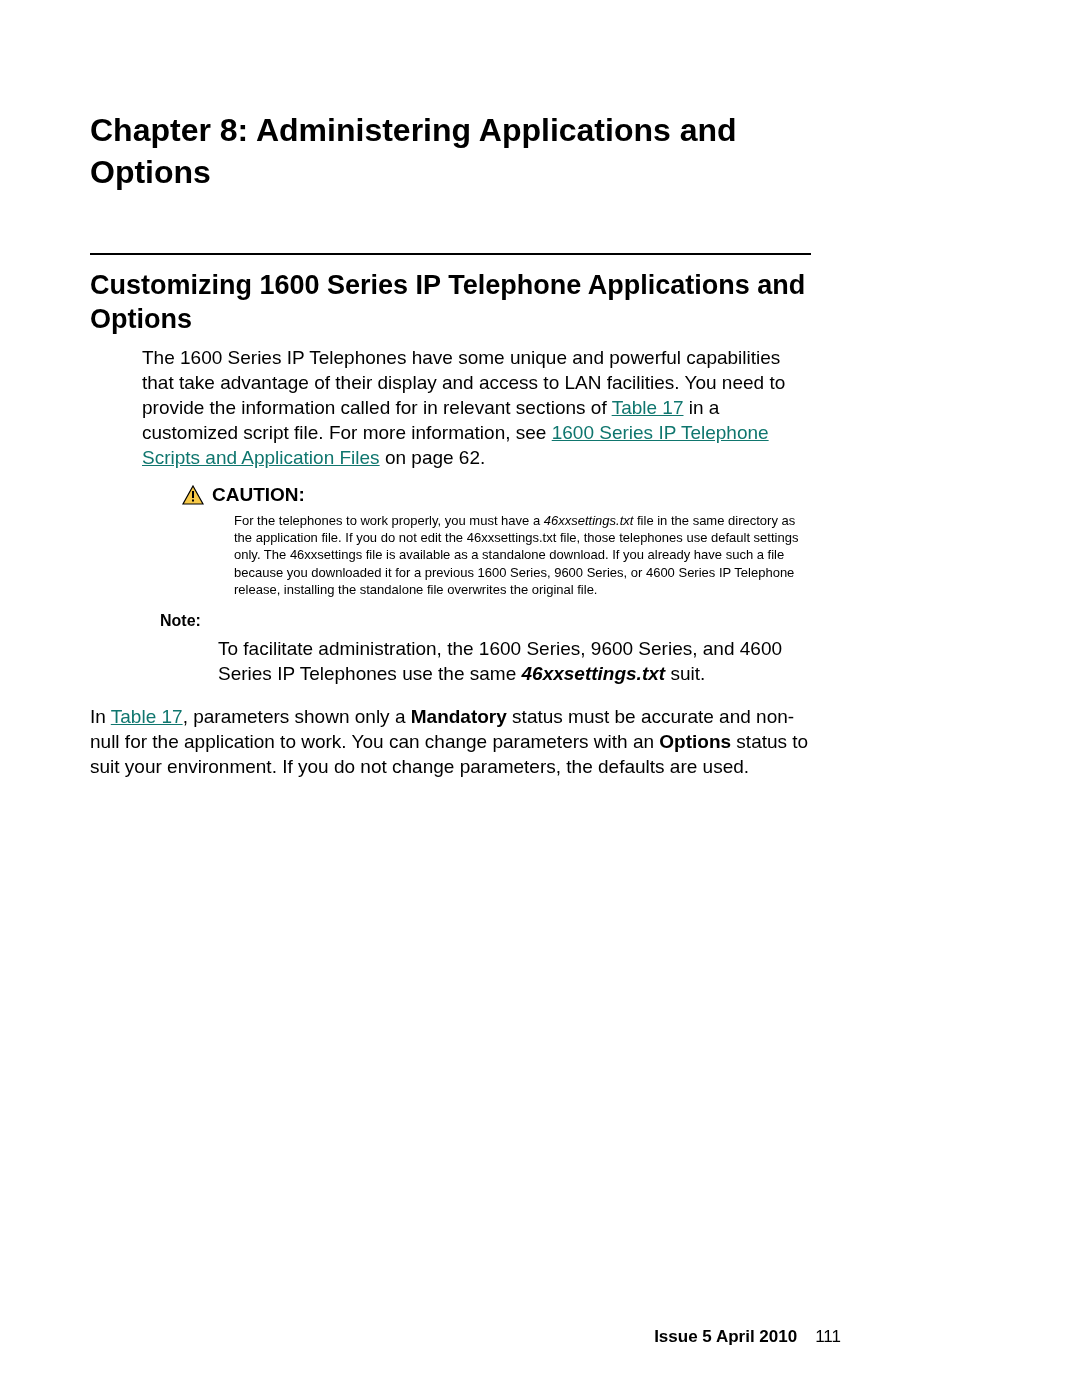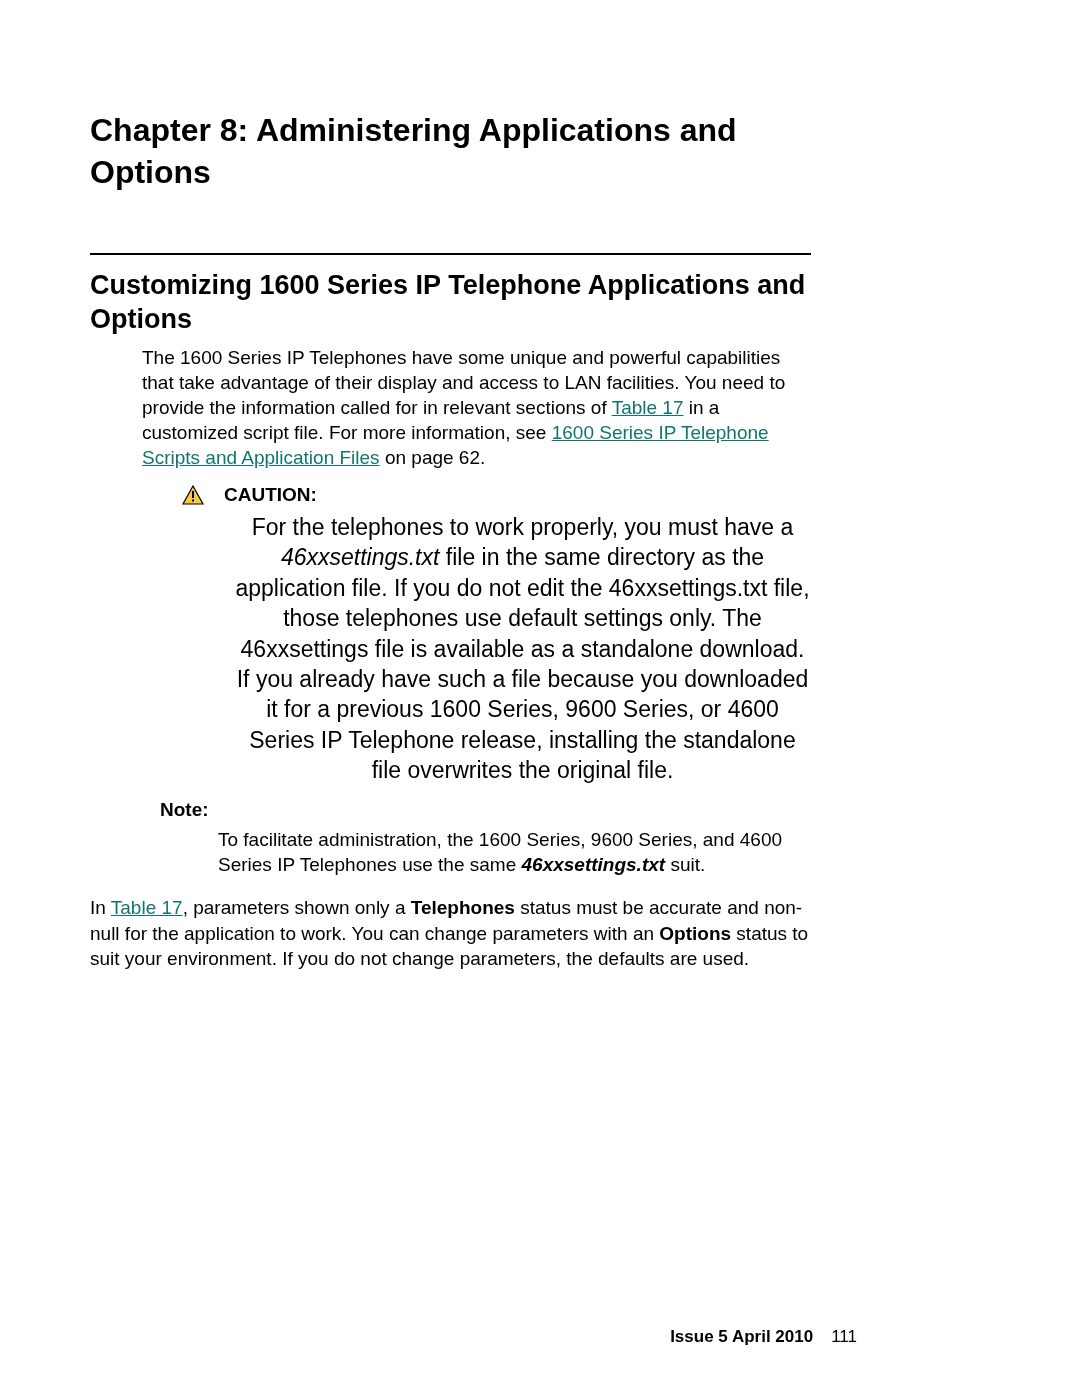--- a/index.html
+++ b/index.html
@@ -47,57 +47,56 @@
   a.xref {
     color: #0f766e;
     text-decoration: underline;
   }
   .callout-block {
     margin: 14px 0 14px 40px;
   }
   .callout-header {
     display: flex;
     align-items: center;
-    gap: 20px;
+    gap: 8px;
     margin-bottom: 6px;
   }
   .caution-icon {
     display: inline-block;
   }
   .caution-icon svg {
     display: block;
   }
   .callout-label {
     font-size: 19px;
     font-weight: bold;
   }
   .callout-body {
     margin-left: 52px;
-    font-size: 23px;
+    font-size: 13px;
     line-height: 1.32;
-    text-align: center;
   }
   .note-block {
     margin: 14px 0 14px 40px;
   }
   .note-label {
-    font-size: 19px;
+    font-size: 16px;
     font-weight: bold;
     margin-bottom: 6px;
     margin-left: -22px;
   }
   .note-body {
     margin-left: 36px;
     font-size: 19px;
     line-height: 1.32;
   }
   .footer {
     position: absolute;
     bottom: 50px;
-    right: 74px;
+    right: 90px;
     font-size: 17px;
     font-weight: bold;
   }
   .footer .page-num {
     font-weight: normal;
     margin-left: 18px;
   }
   .italic { font-style: italic; }
   .bold { font-weight: bold; }
   .bold-italic { font-weight: bold; font-style: italic; }
@@ -136,21 +135,21 @@
     </div>
 
     <div class="note-block">
       <div class="note-label">Note:</div>
       <div class="note-body">
         <span>To facilitate administration, the 1600 Series, 9600 Series, and 4600 Series IP Telephones use the same </span><span class="bold-italic">46xxsettings.txt</span><span> suit.</span>
       </div>
     </div>
 
     <p class="body" style="margin-left:-52px; margin-top:18px;">
-      <span>In </span><a class="xref" href="#">Table 17</a><span>, parameters shown only a </span><span class="bold">Telephones</span><span> status must be accurate and non-null for the application to work. You can change parameters with an </span><span class="bold">Options</span><span> status to suit your environment. If you do not change parameters, the defaults are used.</span>
+      <span>In </span><a class="xref" href="#">Table 17</a><span>, parameters shown only a </span><span class="bold">Mandatory</span><span> status must be accurate and non-null for the application to work. You can change parameters with an </span><span class="bold">Options</span><span> status to suit your environment. If you do not change parameters, the defaults are used.</span>
     </p>
 
   </div>
 
   <div class="footer">
     <span>Issue 5   April 2010</span><span class="page-num">111</span>
   </div>
 
 </div>
 

